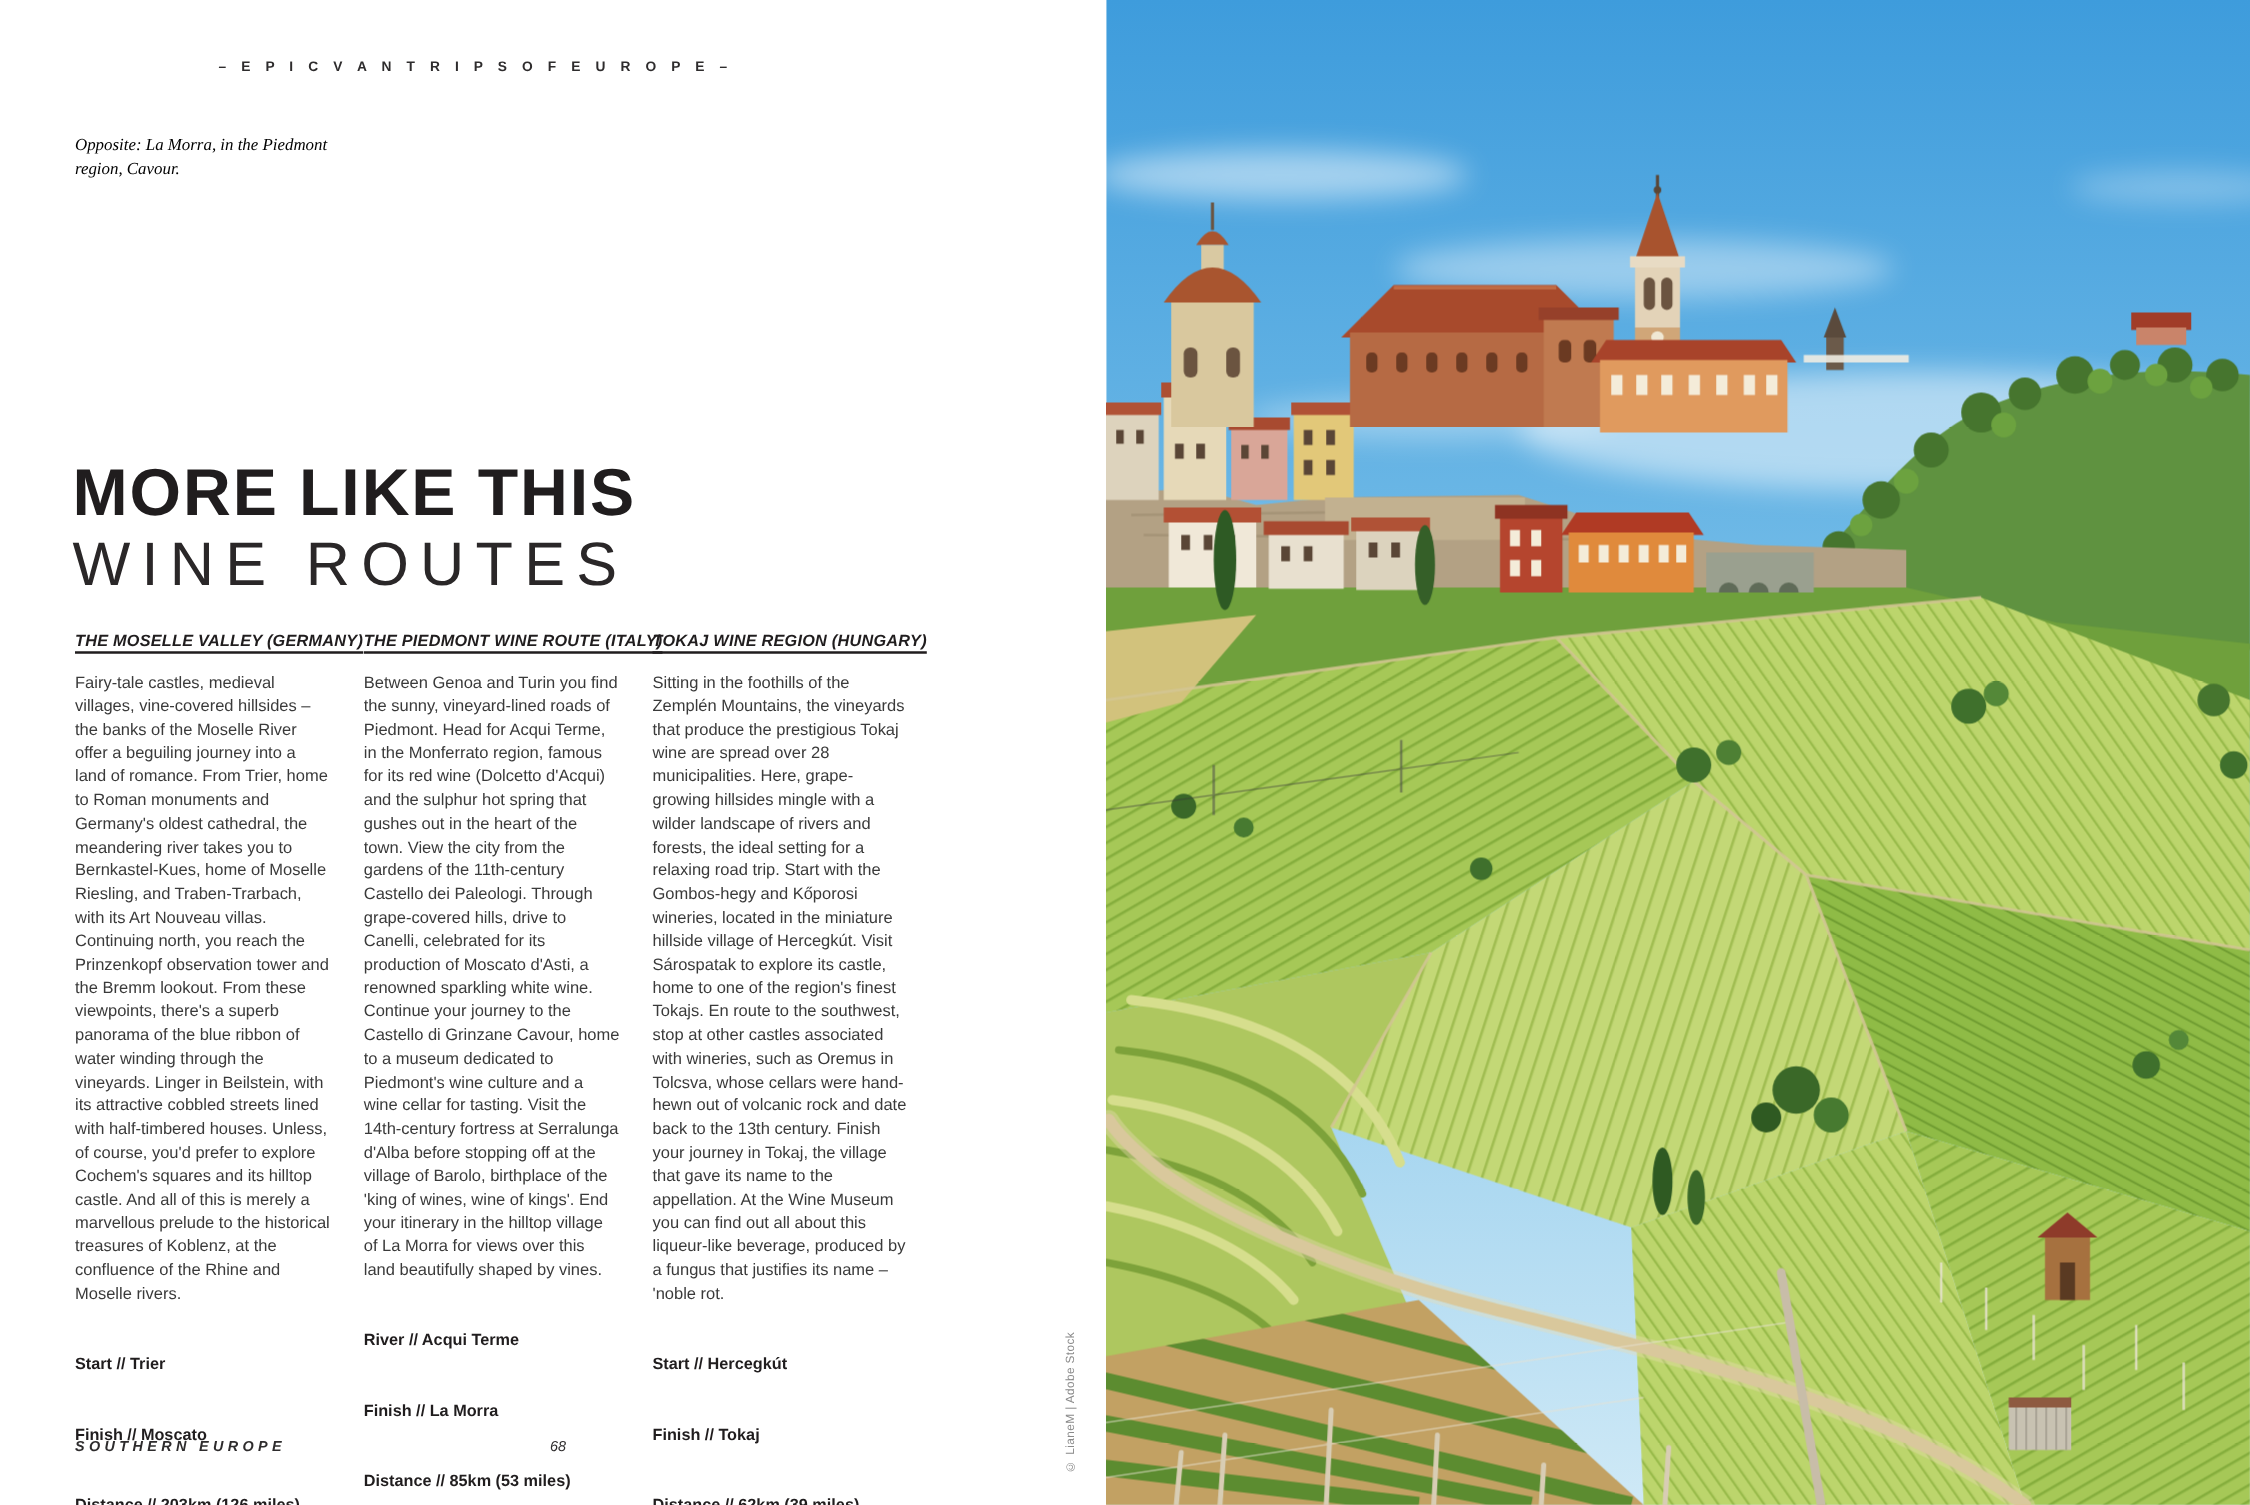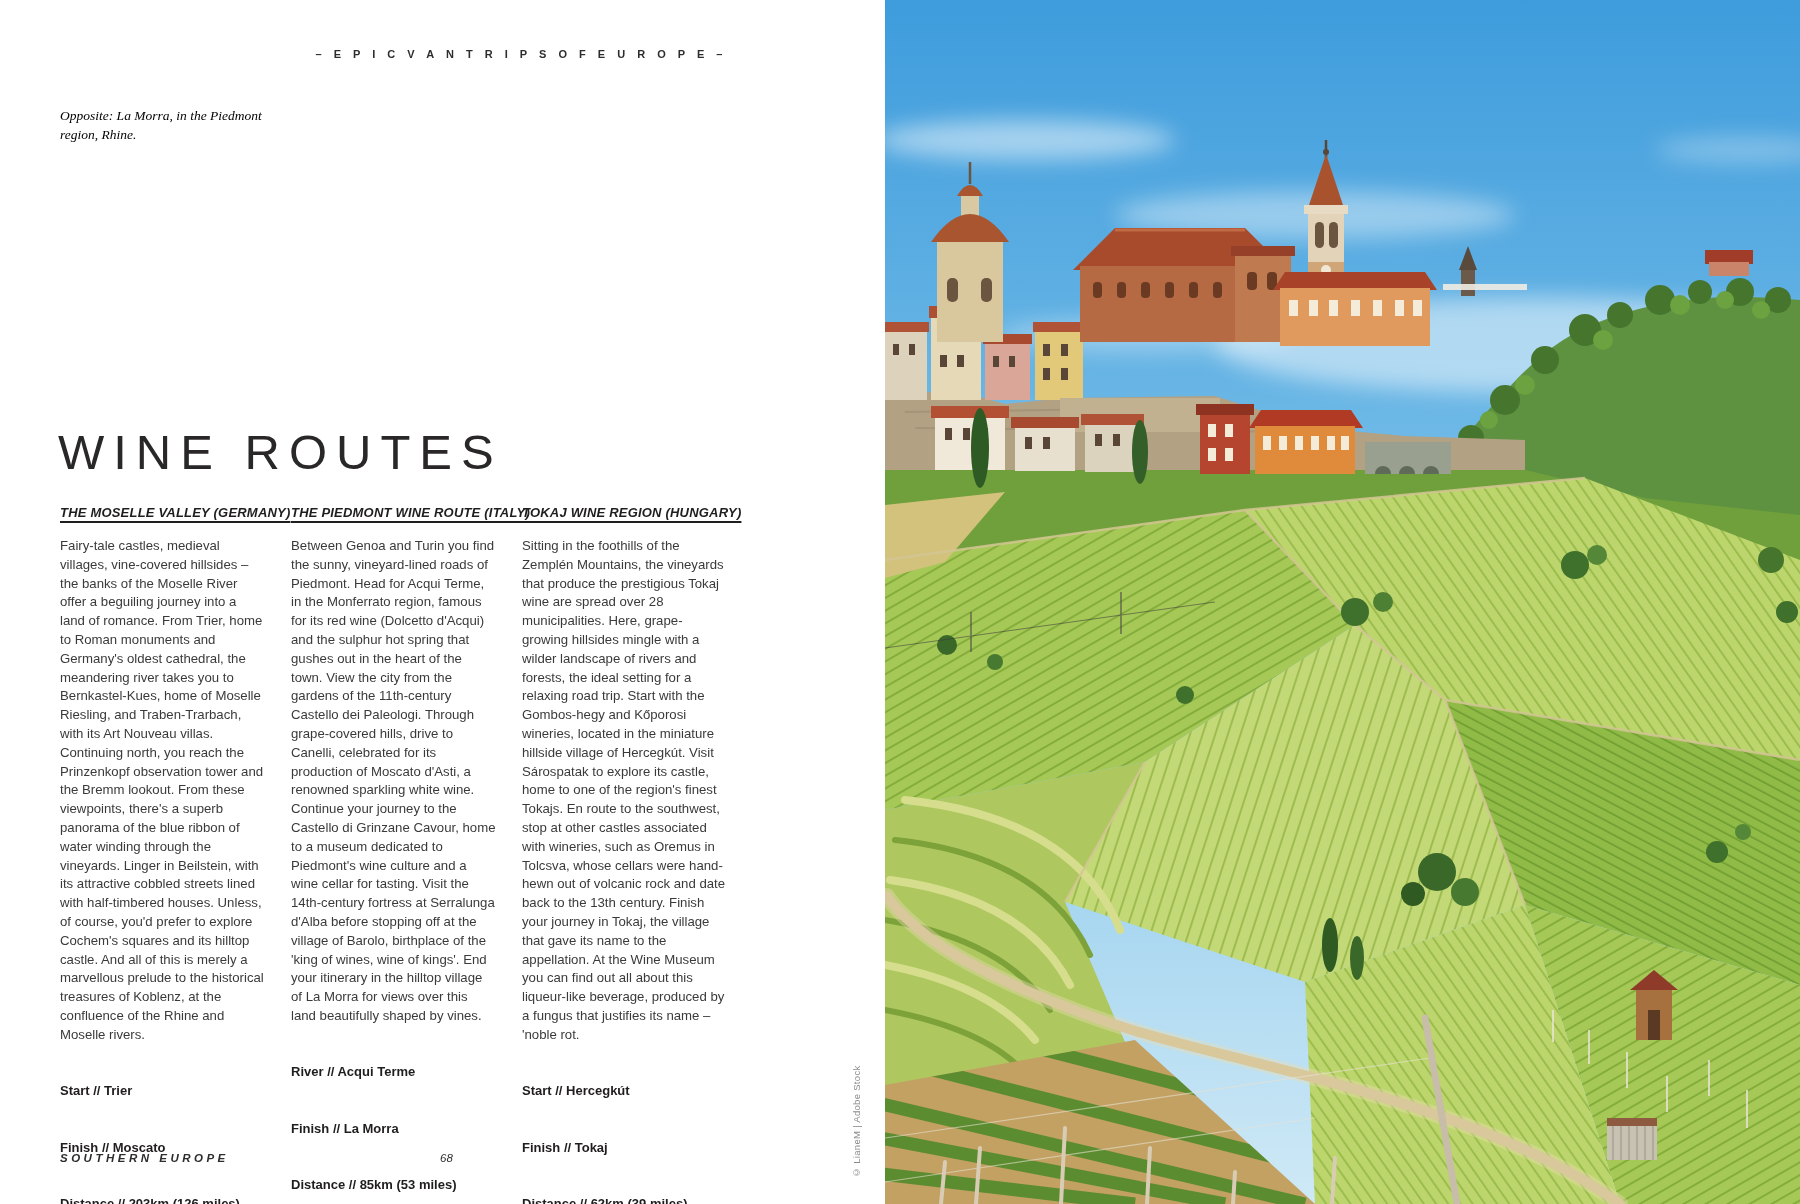--- a/index.html
+++ b/index.html
@@ -1,18 +1,18 @@
 <!DOCTYPE html>
 <html><head>
 <meta charset="utf-8">
 <style>
   html,body{margin:0;padding:0;background:#ffffff;}
   .spread{position:relative;width:1800px;height:1204px;background:#ffffff;overflow:hidden;
           font-family:"Liberation Sans", sans-serif;color:#2b2b2b;}
-  .running-header{position:absolute;left:72px;top:48px;width:655px;text-align:right;
+  .running-header{position:absolute;left:53px;top:48px;width:655px;text-align:center;
           font-size:11px;font-weight:700;letter-spacing:4.5px;color:#2e2c2d;}
   .caption{position:absolute;left:60px;top:106px;font-family:"Liberation Serif",serif;
           font-style:italic;font-size:13.5px;line-height:19px;color:#000000;}
   .title{position:absolute;left:58px;top:368px;margin:0;font-size:53px;font-weight:800;
           letter-spacing:1.5px;color:#201d1e;line-height:1;}
   .subtitle{position:absolute;left:58px;top:428px;margin:0;font-size:49px;font-weight:400;
           letter-spacing:9px;color:#2a2728;line-height:1;}
   .columns{position:absolute;left:60px;top:505px;width:668px;display:flex;gap:26px;}
   .col{width:205px;}
   .col h3{margin:0 0 17px 0;font-size:13px;font-weight:700;letter-spacing:.2px;color:#201d1e;
@@ -31,23 +31,24 @@
 </style>
 </head>
 <body>
 
 <div class="spread">
 
   <div class="running-header">–  E P I C   V A N   T R I P S   O F   E U R O P E  –</div>
 
   <div class="caption">
     <span>Opposite: La Morra, in the Piedmont</span><br>
-    <span>region, Rhine.</span>
+    <span>region, Cavour.</span>
   </div>
 
+  <h1 class="title">MORE LIKE THIS</h1>
   <h2 class="subtitle">WINE ROUTES</h2>
 
   <div class="columns">
 
     <div class="col">
       <h3>THE MOSELLE VALLEY (GERMANY)</h3>
       <p>Fairy-tale castles, medieval villages, vine-covered hillsides – the banks of the Moselle River offer a beguiling journey into a land of romance. From Trier, home to Roman monuments and Germany's oldest cathedral, the meandering river takes you to Bernkastel-Kues, home of Moselle Riesling, and Traben-Trarbach, with its Art Nouveau villas. Continuing north, you reach the Prinzenkopf observation tower and the Bremm lookout. From these viewpoints, there's a superb panorama of the blue ribbon of water winding through the vineyards. Linger in Beilstein, with its attractive cobbled streets lined with half-timbered houses. Unless, of course, you'd prefer to explore Cochem's squares and its hilltop castle. And all of this is merely a marvellous prelude to the historical treasures of Koblenz, at the confluence of the Rhine and Moselle rivers.</p>
       <div class="stats">
         <div>Start // Trier</div>
         <div>Finish // Moscato</div>

